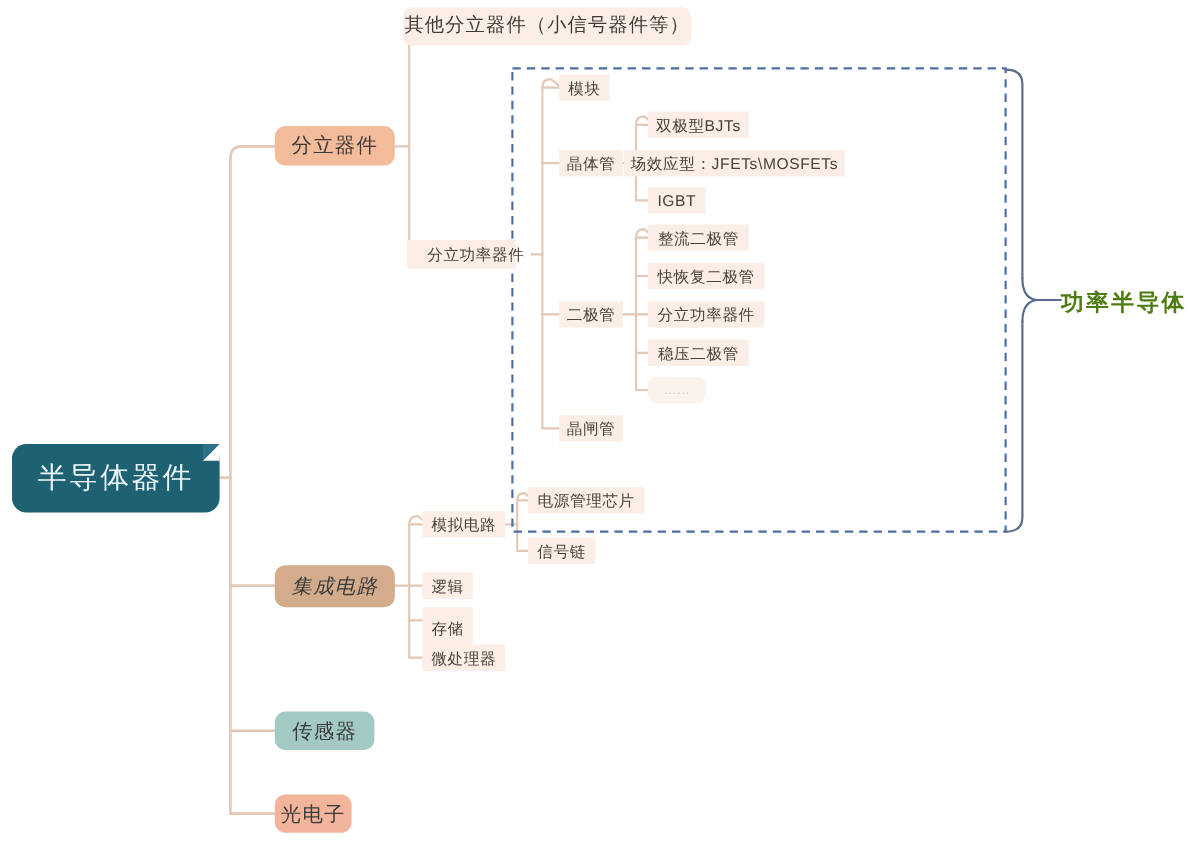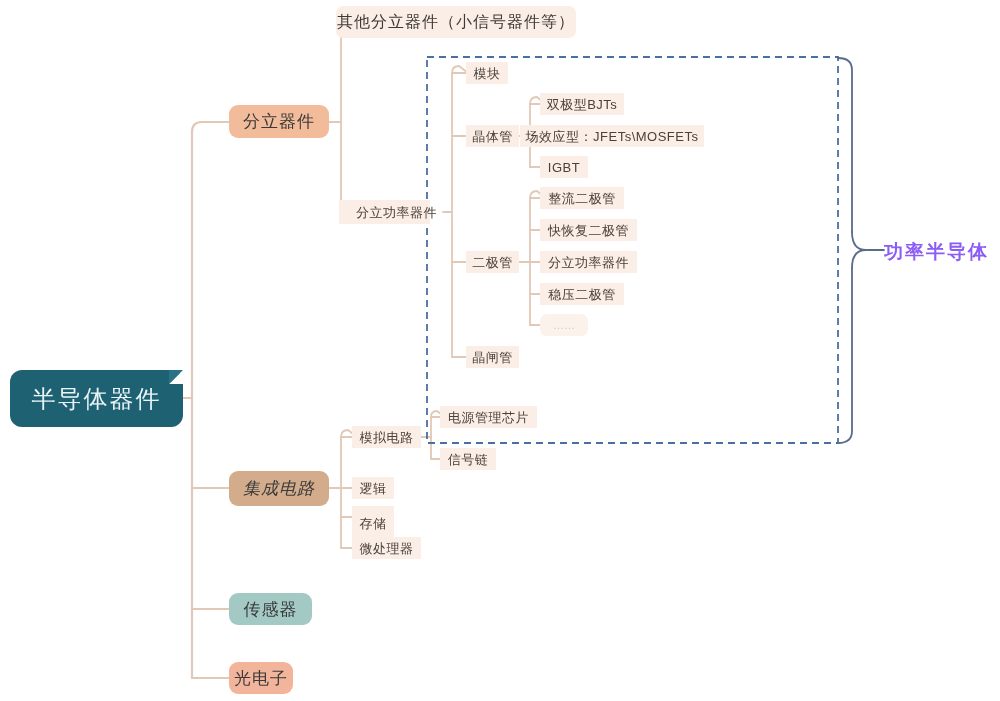--- a/index.html
+++ b/index.html
@@ -15,21 +15,21 @@
   .lvl1{border-radius:9px;font-size:17px;letter-spacing:1px;color:#3a3a3a;}
   .c-peach{background:#f2bb9a;}
   .c-tan{background:#d3ac8c;}
   .c-teal{background:#a3c9c4;}
   .c-salmon{background:#f3b49c;}
   .leaf{background:#fbeee7;border-radius:0;color:#4a4139;font-size:13px;
         letter-spacing:.5px;}
   .leaf-lg{background:#fbeee7;border-radius:7px;color:#3f3a35;font-size:16px;
         letter-spacing:1px;}
   .leaf-pale{background:#fcf2ec;border-radius:7px;color:#d9c2b4;font-size:11px;}
-  .bracket-label{position:absolute;color:#8b5cf6;font-size:19px;font-weight:bold;
+  .bracket-label{position:absolute;color:#4d7c0f;font-size:19px;font-weight:bold;
         letter-spacing:2px;white-space:nowrap;}
 </style>
 </head>
 <body>
 
 <div id="canvas">
 
   <svg class="links" viewBox="0 0 1000 701" xmlns="http://www.w3.org/2000/svg">
     <g fill="none" stroke="#e2c8b6" stroke-width="2.2" stroke-linecap="round">
 

